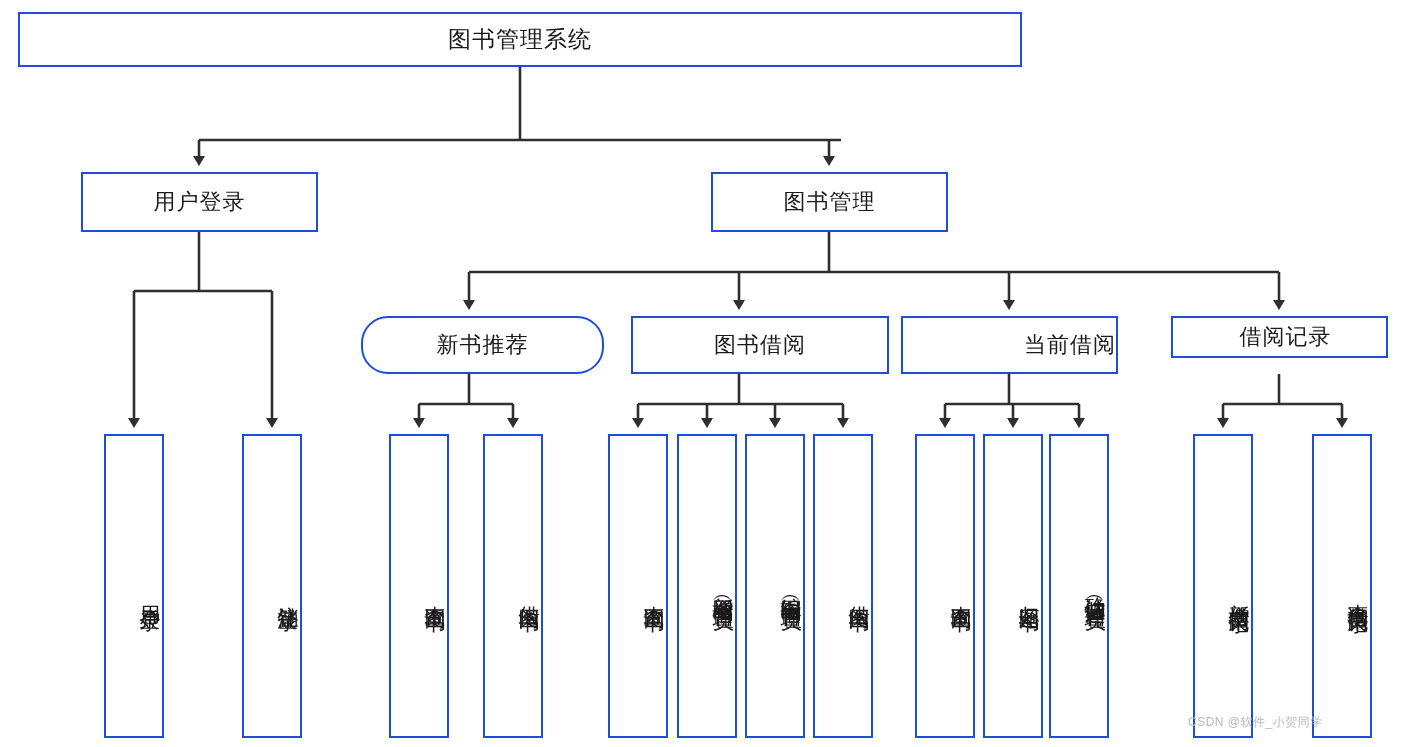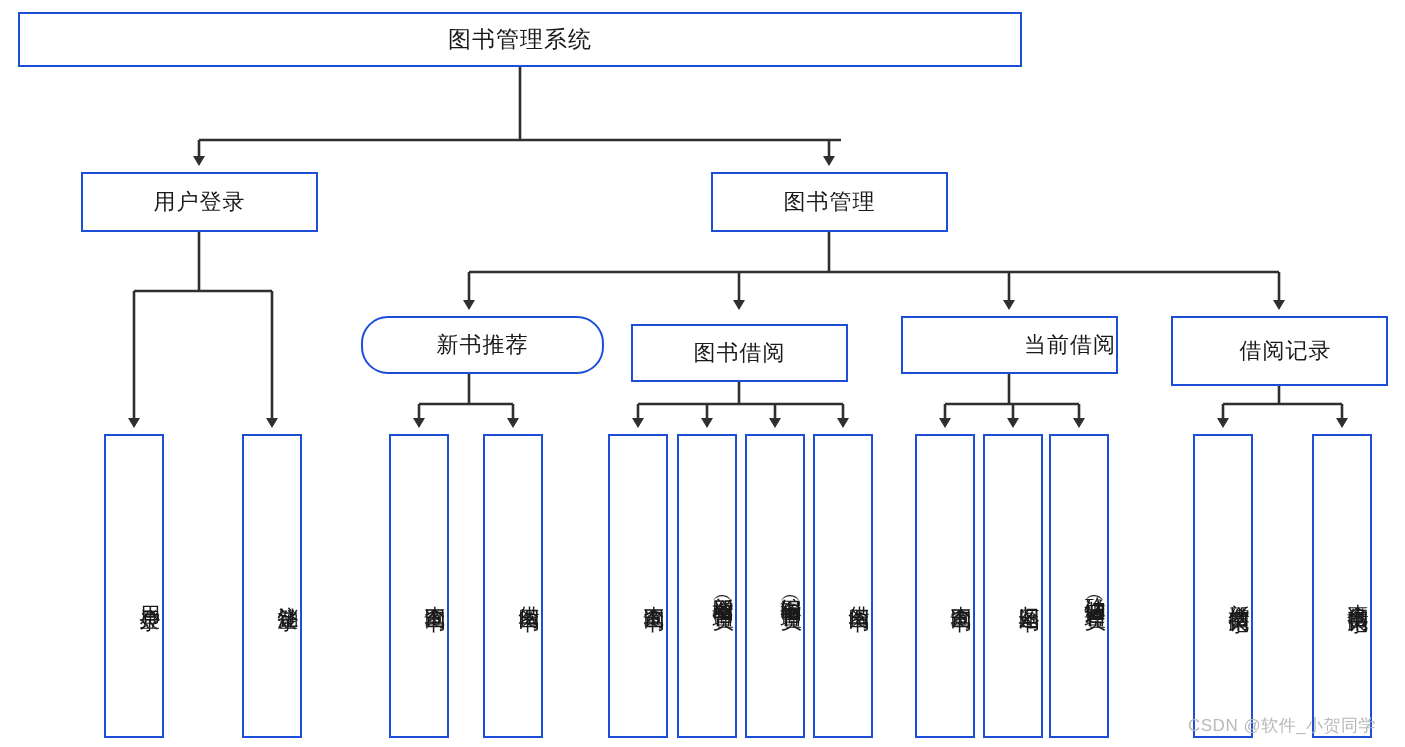--- a/index.html
+++ b/index.html
@@ -58,21 +58,21 @@
   }
   .vtext {
     writing-mode: vertical-rl;
     text-orientation: upright;
     white-space: nowrap;
   }
   .watermark {
     position: absolute;
     left: 1188px;
     top: 714px;
-    font-size: 17px;
+    font-size: 12px;
     color: #b9b9b9;
     white-space: nowrap;
     letter-spacing: 0.5px;
   }
 </style>
 </head>
 <body>
 
 <div id="canvas">
 
@@ -133,27 +133,27 @@
   <div class="node horiz" style="left:81px; top:172px; width:237px; height:60px;">
     <span>用户登录</span>
   </div>
   <div class="node horiz" style="left:711px; top:172px; width:237px; height:60px;">
     <span>图书管理</span>
   </div>
 
   <div class="node horiz" style="left:361px; top:316px; width:243px; height:58px;border-radius:27px;">
     <span>新书推荐</span>
   </div>
-  <div class="node horiz" style="left:631px; top:316px; width:217px; height:58px;margin-top:8px;">
+  <div class="node horiz" style="left:631px; top:316px; width:258px; height:58px;">
     <span>图书借阅</span>
   </div>
   <div class="node horiz" style="left:901px; top:316px; width:217px; height:58px;justify-content:flex-end;">
     <span>当前借阅</span>
   </div>
-  <div class="node horiz" style="left:1171px; top:316px; width:217px; height:70px;padding-left:12px;">
+  <div class="node horiz" style="left:1171px; top:316px; width:217px; height:42px;padding-left:12px;">
     <span>借阅记录</span>
   </div>
 
   <div class="node vert" style="left:104px; top:434px; width:60px; height:304px;">
     <span class="vtext">用户登录</span>
   </div>
   <div class="node vert" style="left:242px; top:434px; width:60px; height:304px;">
     <span class="vtext">注销登录</span>
   </div>
   <div class="node vert" style="left:389px; top:434px; width:60px; height:304px;">

